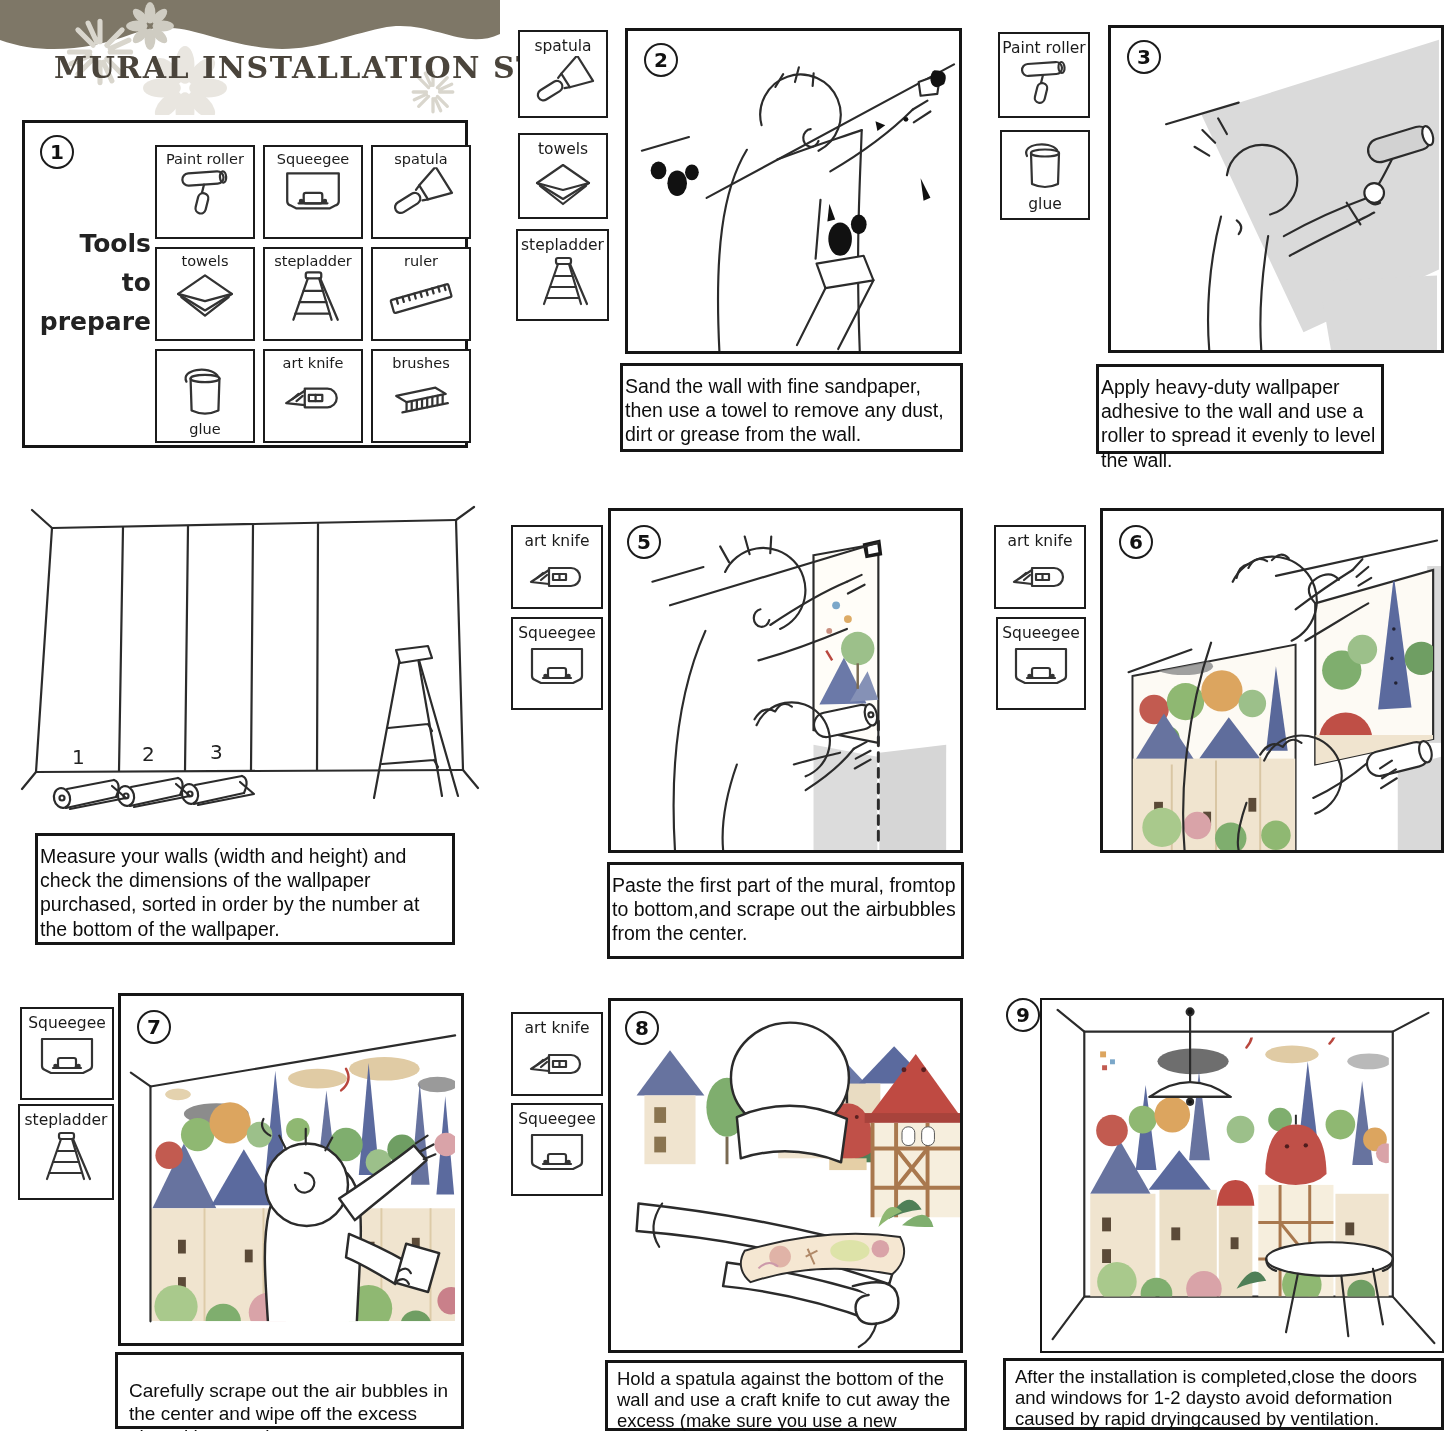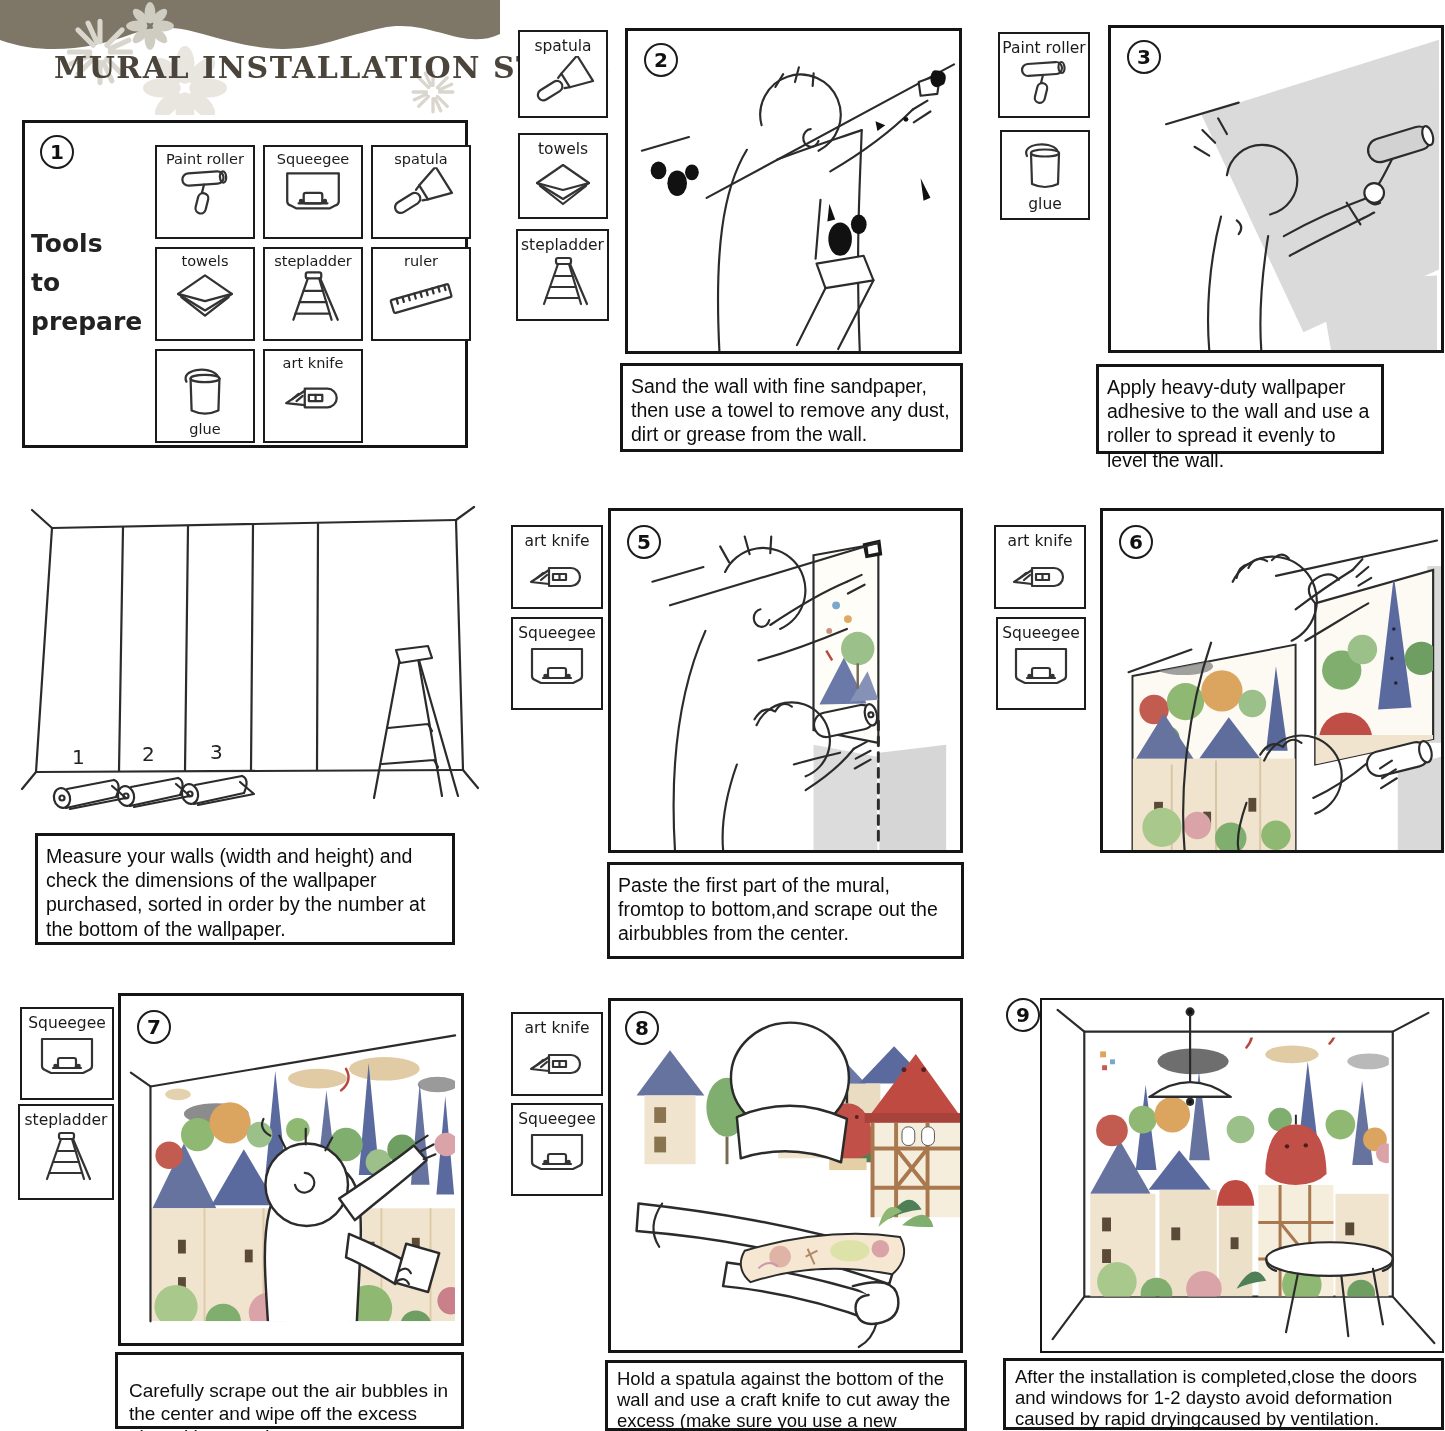--- a/index.html
+++ b/index.html
@@ -7,32 +7,32 @@
   .sheet{position:relative;width:1445px;height:1431px;background:#fff;overflow:hidden;
          font-family:"Liberation Sans",sans-serif;color:#111}
   .abs{position:absolute}
   .title{position:absolute;left:54px;top:50px;font-family:"DejaVu Serif",serif;font-weight:700;
          font-size:30px;letter-spacing:1.5px;color:#4a443b;white-space:nowrap}
   .illus{position:absolute;border:3.5px solid #151515;background:#fff}
   .illus svg{display:block;width:100%;height:100%}
   .illus-open{position:absolute;background:#fff}
   .illus-open svg{display:block;width:100%;height:100%}
   .cap{position:absolute;border:3px solid #151515;background:#fff;font-size:19.5px;line-height:1.24;
-       padding:8px 8px;color:#0d0d0d}
+       padding:8px 2px;color:#0d0d0d}
   .cap.tight{font-size:18.5px;line-height:1.14;padding:5px 9px}
   .chip{position:absolute;border:2.5px solid #1b1b1b;background:#fff;display:flex;flex-direction:column;
         align-items:center;padding-top:5px;gap:1px}
   .chip.rev{flex-direction:column-reverse;padding:3px 0 5px}
   .chip-label{font-size:15.5px;font-family:"DejaVu Sans",sans-serif;color:#1b1b1b;white-space:nowrap}
   .chip svg{width:64px;height:52px;flex:0 0 auto}
   .badge{width:34px;height:34px;border:2.5px solid #1b1b1b;border-radius:50%;display:flex;align-items:center;
          justify-content:center;font-family:"DejaVu Sans",sans-serif;font-weight:700;font-size:20px;background:#fff}
   .badge-in{position:absolute;left:15px;top:12px}
   .p1{position:absolute;left:22px;top:120px;width:446px;height:328px;border:3px solid #151515;background:#fff}
-  .p1-heading{position:absolute;left:6px;top:102px;width:120px;text-align:left;
+  .p1-heading{position:absolute;left:6px;top:102px;width:120px;text-align:right;
               font-family:"DejaVu Sans",sans-serif;font-weight:700;font-size:25px;line-height:1.55;color:#222}
   .p1-grid{position:absolute;left:130px;top:22px;display:grid;grid-template-columns:repeat(3,100px);
            grid-auto-rows:94px;gap:8px}
   .toolbox{border:2.5px solid #1b1b1b;background:#fff;display:flex;flex-direction:column;align-items:center;
            padding-top:4px;gap:0}
   .toolbox.rev{flex-direction:column-reverse;padding:2px 0 4px}
   .tool-label{font-size:14.5px;font-family:"DejaVu Sans",sans-serif;color:#1b1b1b;white-space:nowrap}
   .toolbox svg{width:66px;height:54px}
   .sk{stroke:#2b2b2b;stroke-width:2.2;fill:none;stroke-linecap:round;stroke-linejoin:round}
   .skf{stroke:#2b2b2b;stroke-width:2.5;stroke-linecap:round;stroke-linejoin:round}
@@ -202,20 +202,26 @@
       <div class="toolbox rev">
         <span class="tool-label">glue</span>
         <svg viewBox="0 0 64 52">
             <use href="#ic-glue"></use>
           </svg>
       </div>
       <div class="toolbox">
         <span class="tool-label">art knife</span>
         <svg viewBox="0 0 64 52">
             <use href="#ic-artknife"></use>
+          </svg>
+      </div>
+      <div class="toolbox">
+        <span class="tool-label">brushes</span>
+        <svg viewBox="0 0 64 52">
+            <use href="#ic-brushes"></use>
           </svg>
       </div>
     </div>
   </div>
 
   <div class="chip" style="left:518px;top:30px;width:90px;height:88px">
     <span class="chip-label">spatula</span>
     <svg viewBox="0 0 64 52">
         <use href="#ic-spatula"></use>
       </svg>

